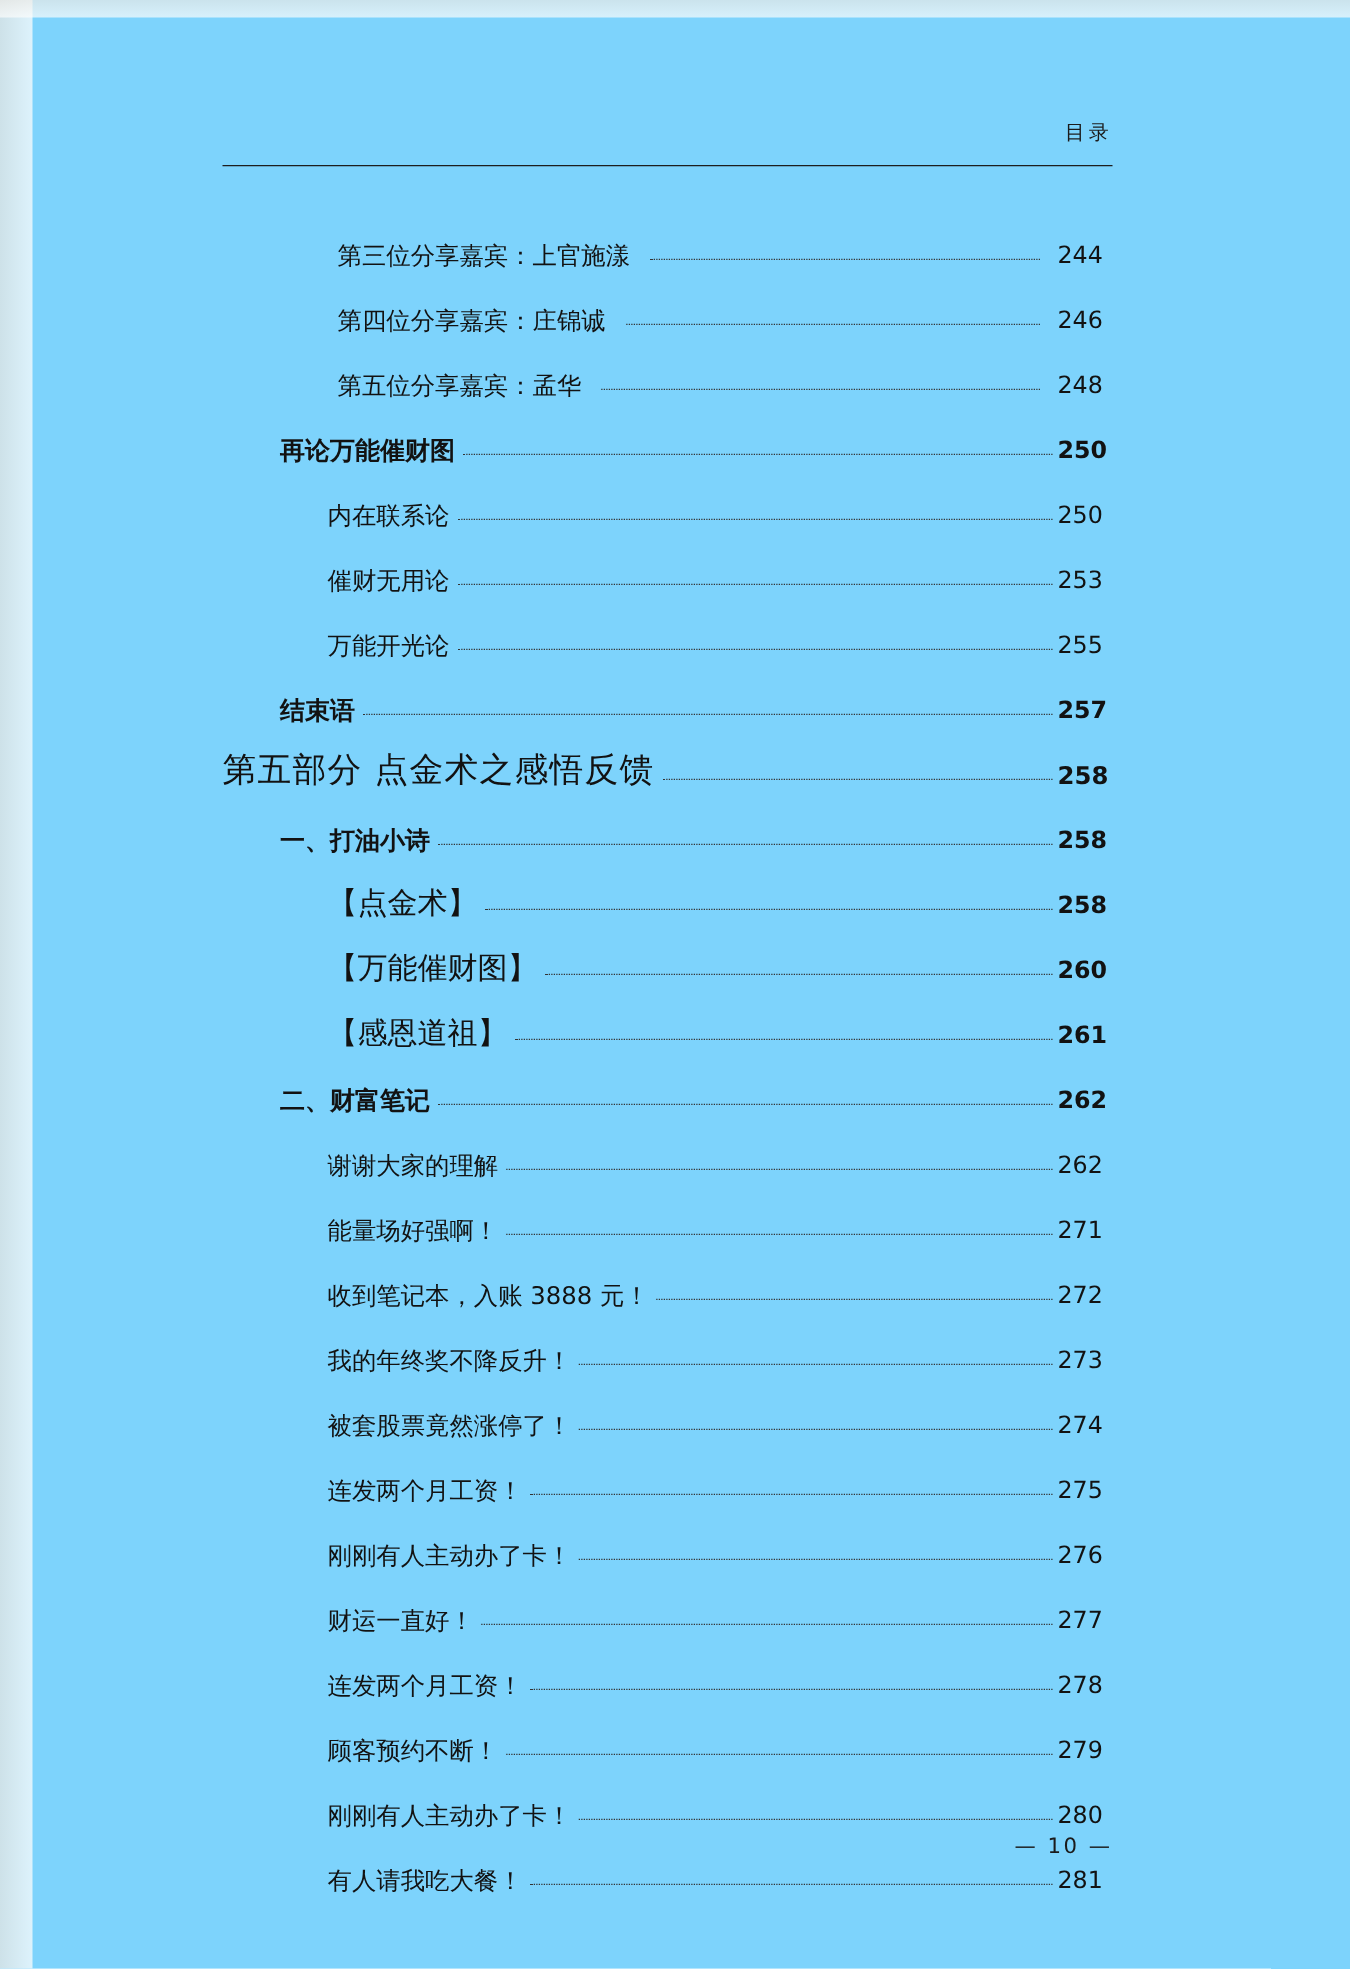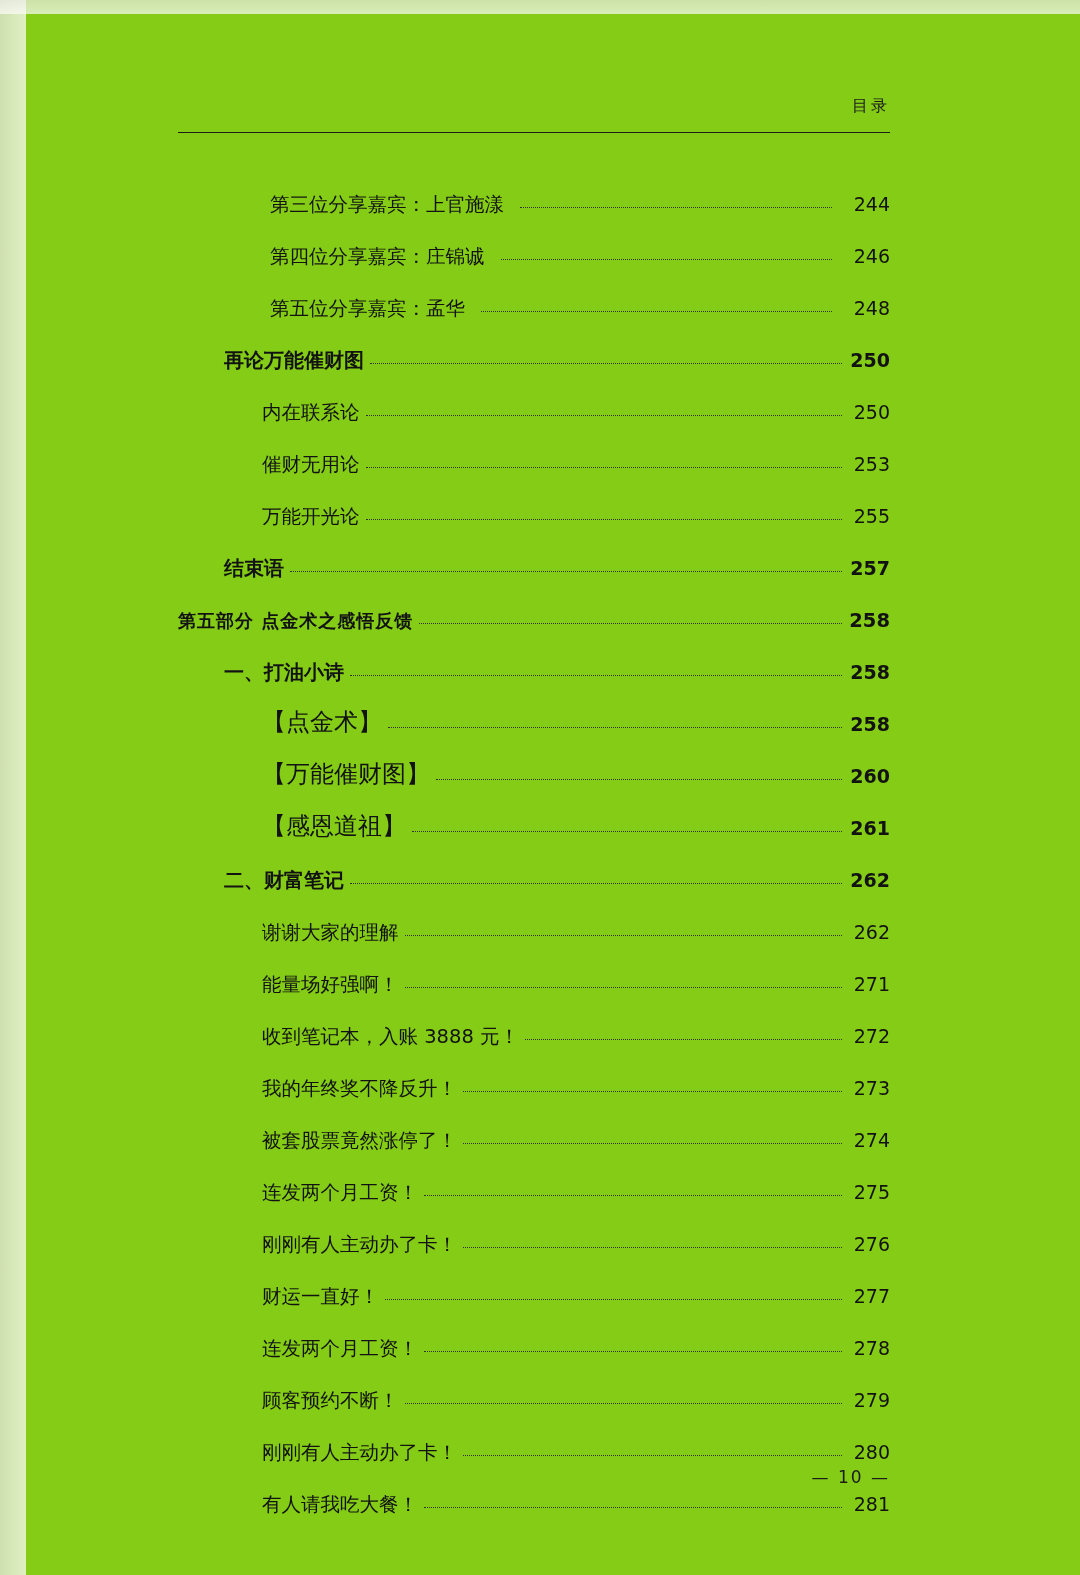--- a/index.html
+++ b/index.html
@@ -7,21 +7,21 @@
     padding: 0;
     background: #ffffff;
   }
   body {
     font-family: "DejaVu Sans", "Liberation Sans", sans-serif;
   }
   .page {
     position: relative;
     width: 1080px;
     height: 1575px;
-    background: #84cc16;
+    background: #7dd3fc;
     overflow: hidden;
   }
   
   .scan-edge-left {
     position: absolute;
     left: 0; top: 0;
     width: 26px; height: 100%;
     background: linear-gradient(to right, #e8e6e2, #fdfdfc);
     opacity: .75;
   }
@@ -77,31 +77,31 @@
     border-bottom: 1.4px dotted #333;
     margin: 0 4px 6px 6px;
     height: 10px;
   }
   .toc-page {
     white-space: nowrap;
     font-size: 19px;
     line-height: 1;
     color: #121212;
     min-width: 44px;
-    text-align: right;
+    text-align: left;
   }
 
   
   .lvl-part  { padding-left: 0px; }
   .lvl-1     { padding-left: 46px; }
   .lvl-2     { padding-left: 84px; }
   .lvl-3     { padding-left: 92px; gap: 10px; }
   .part .toc-label {
-    font-size: 18px;
-    font-weight: bold;
+    font-size: 27px;
+    font-weight: normal;
     letter-spacing: 1px;
   }
   .part .toc-page {
     font-weight: bold;
     font-size: 19.5px;
   }
   .sec .toc-label {
     font-weight: bold;
     font-size: 20px;
   }

